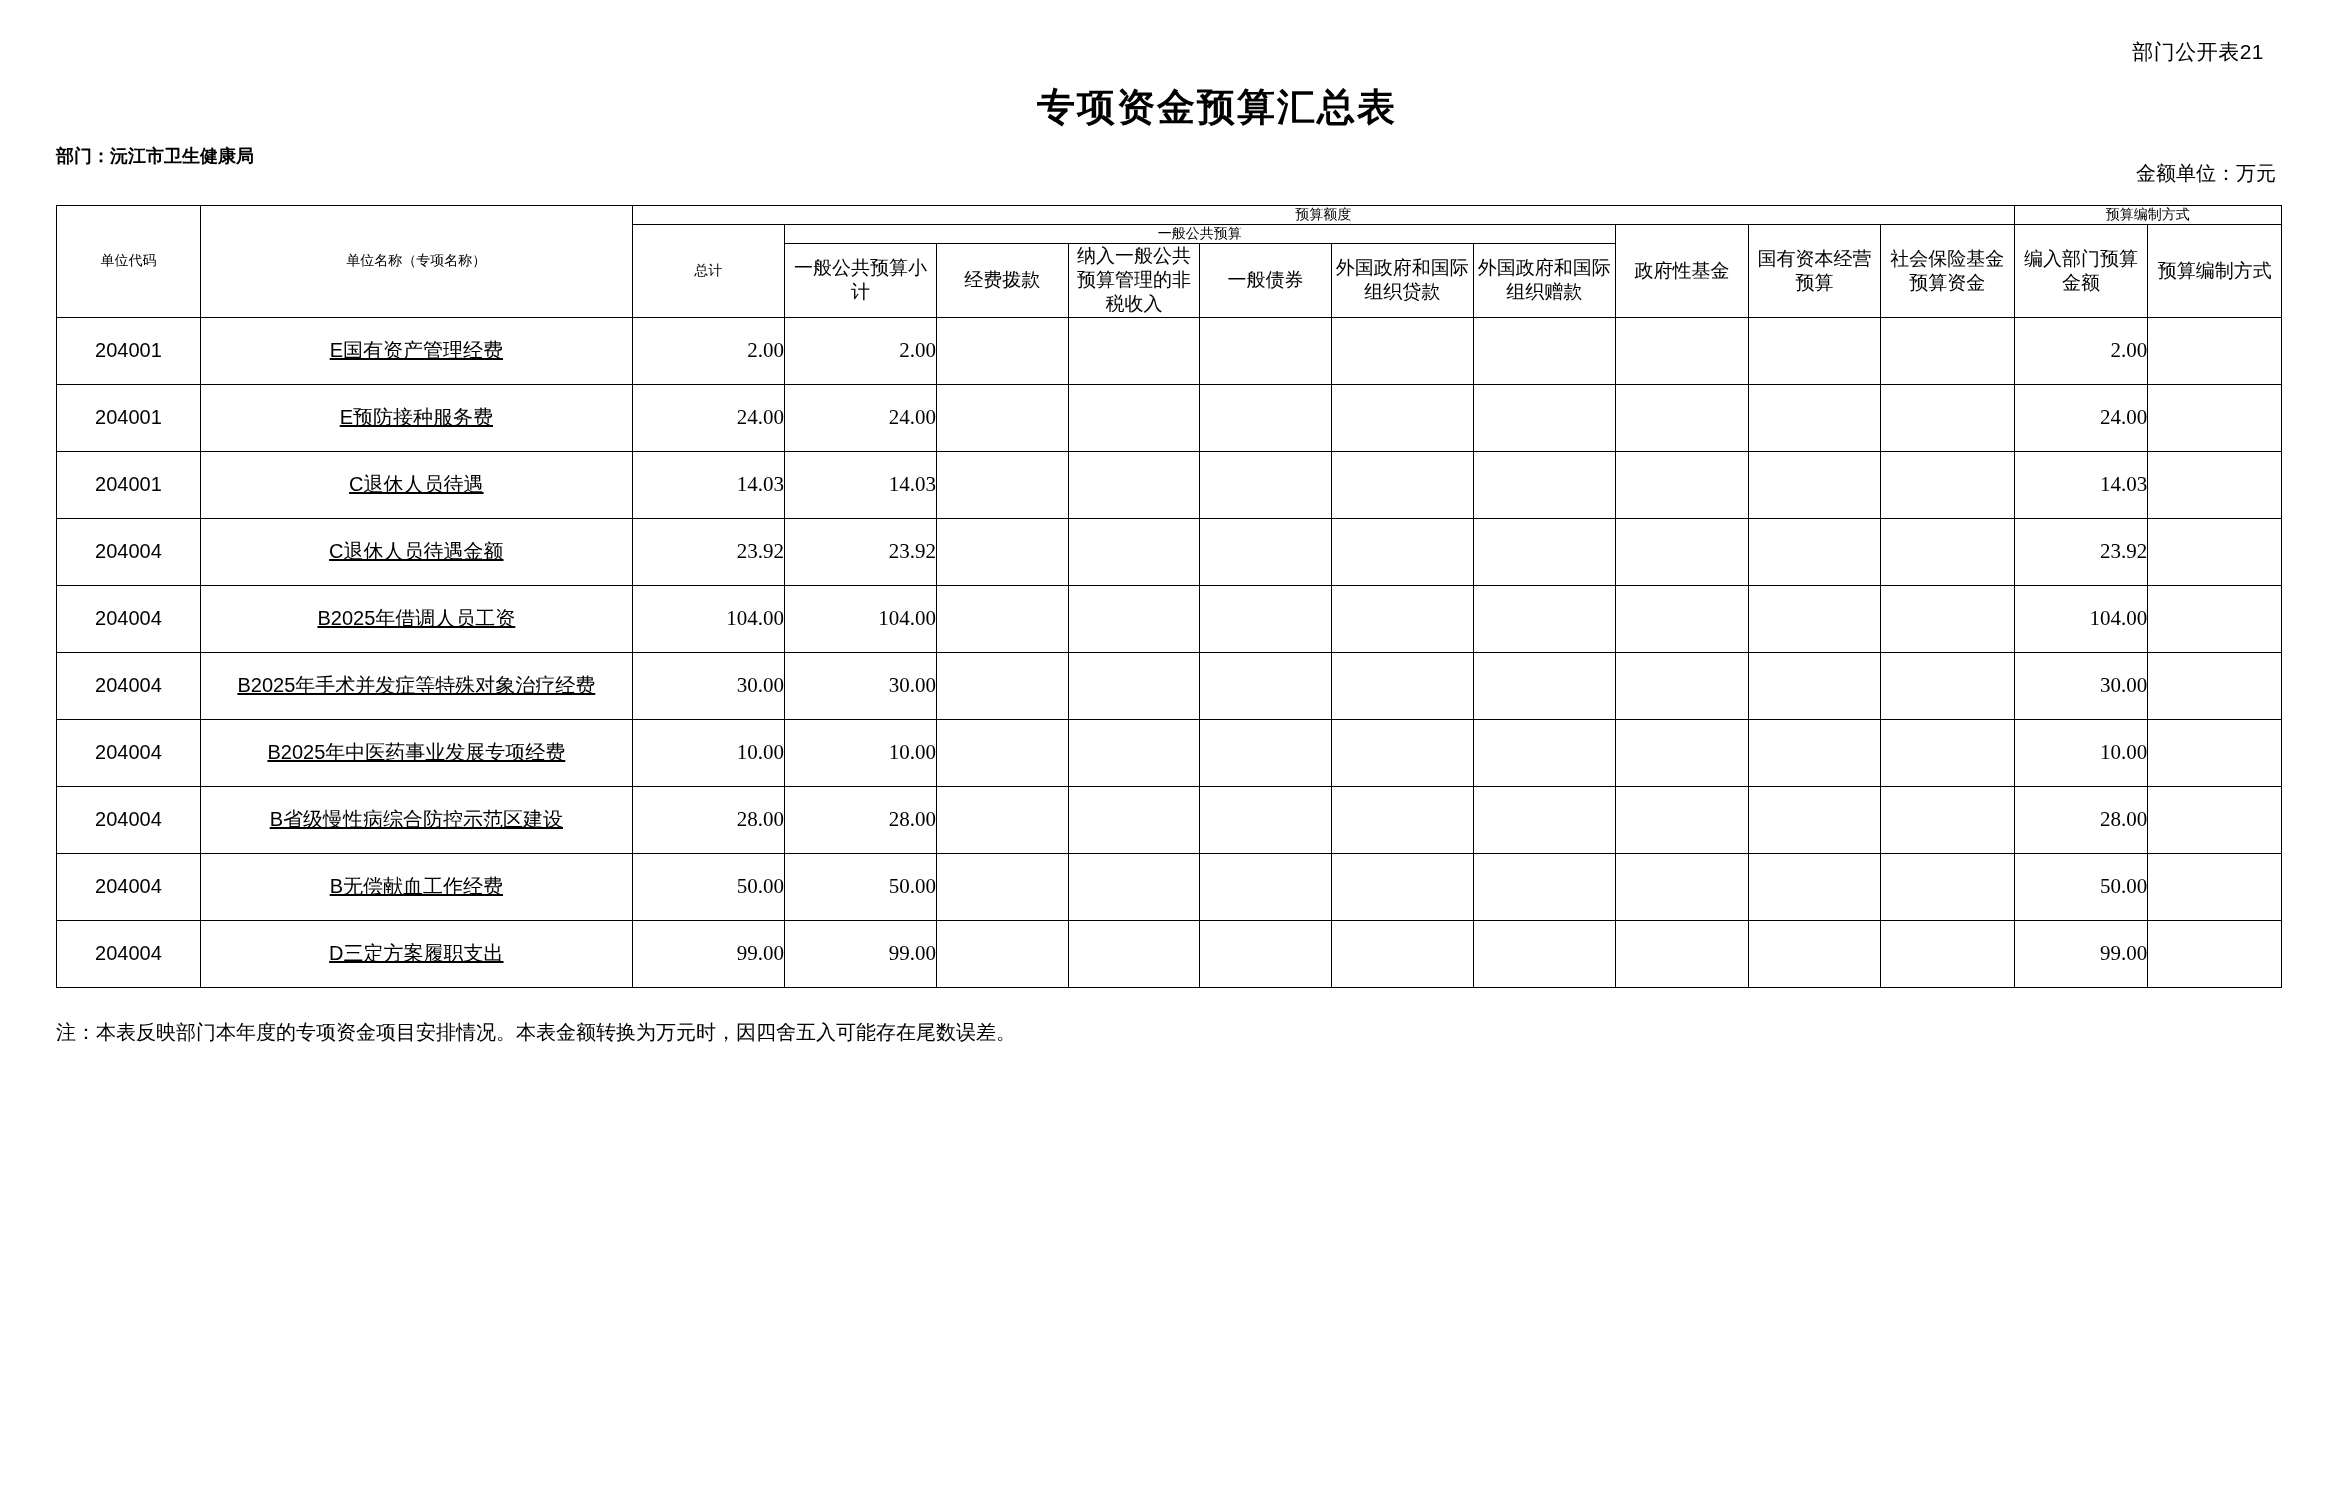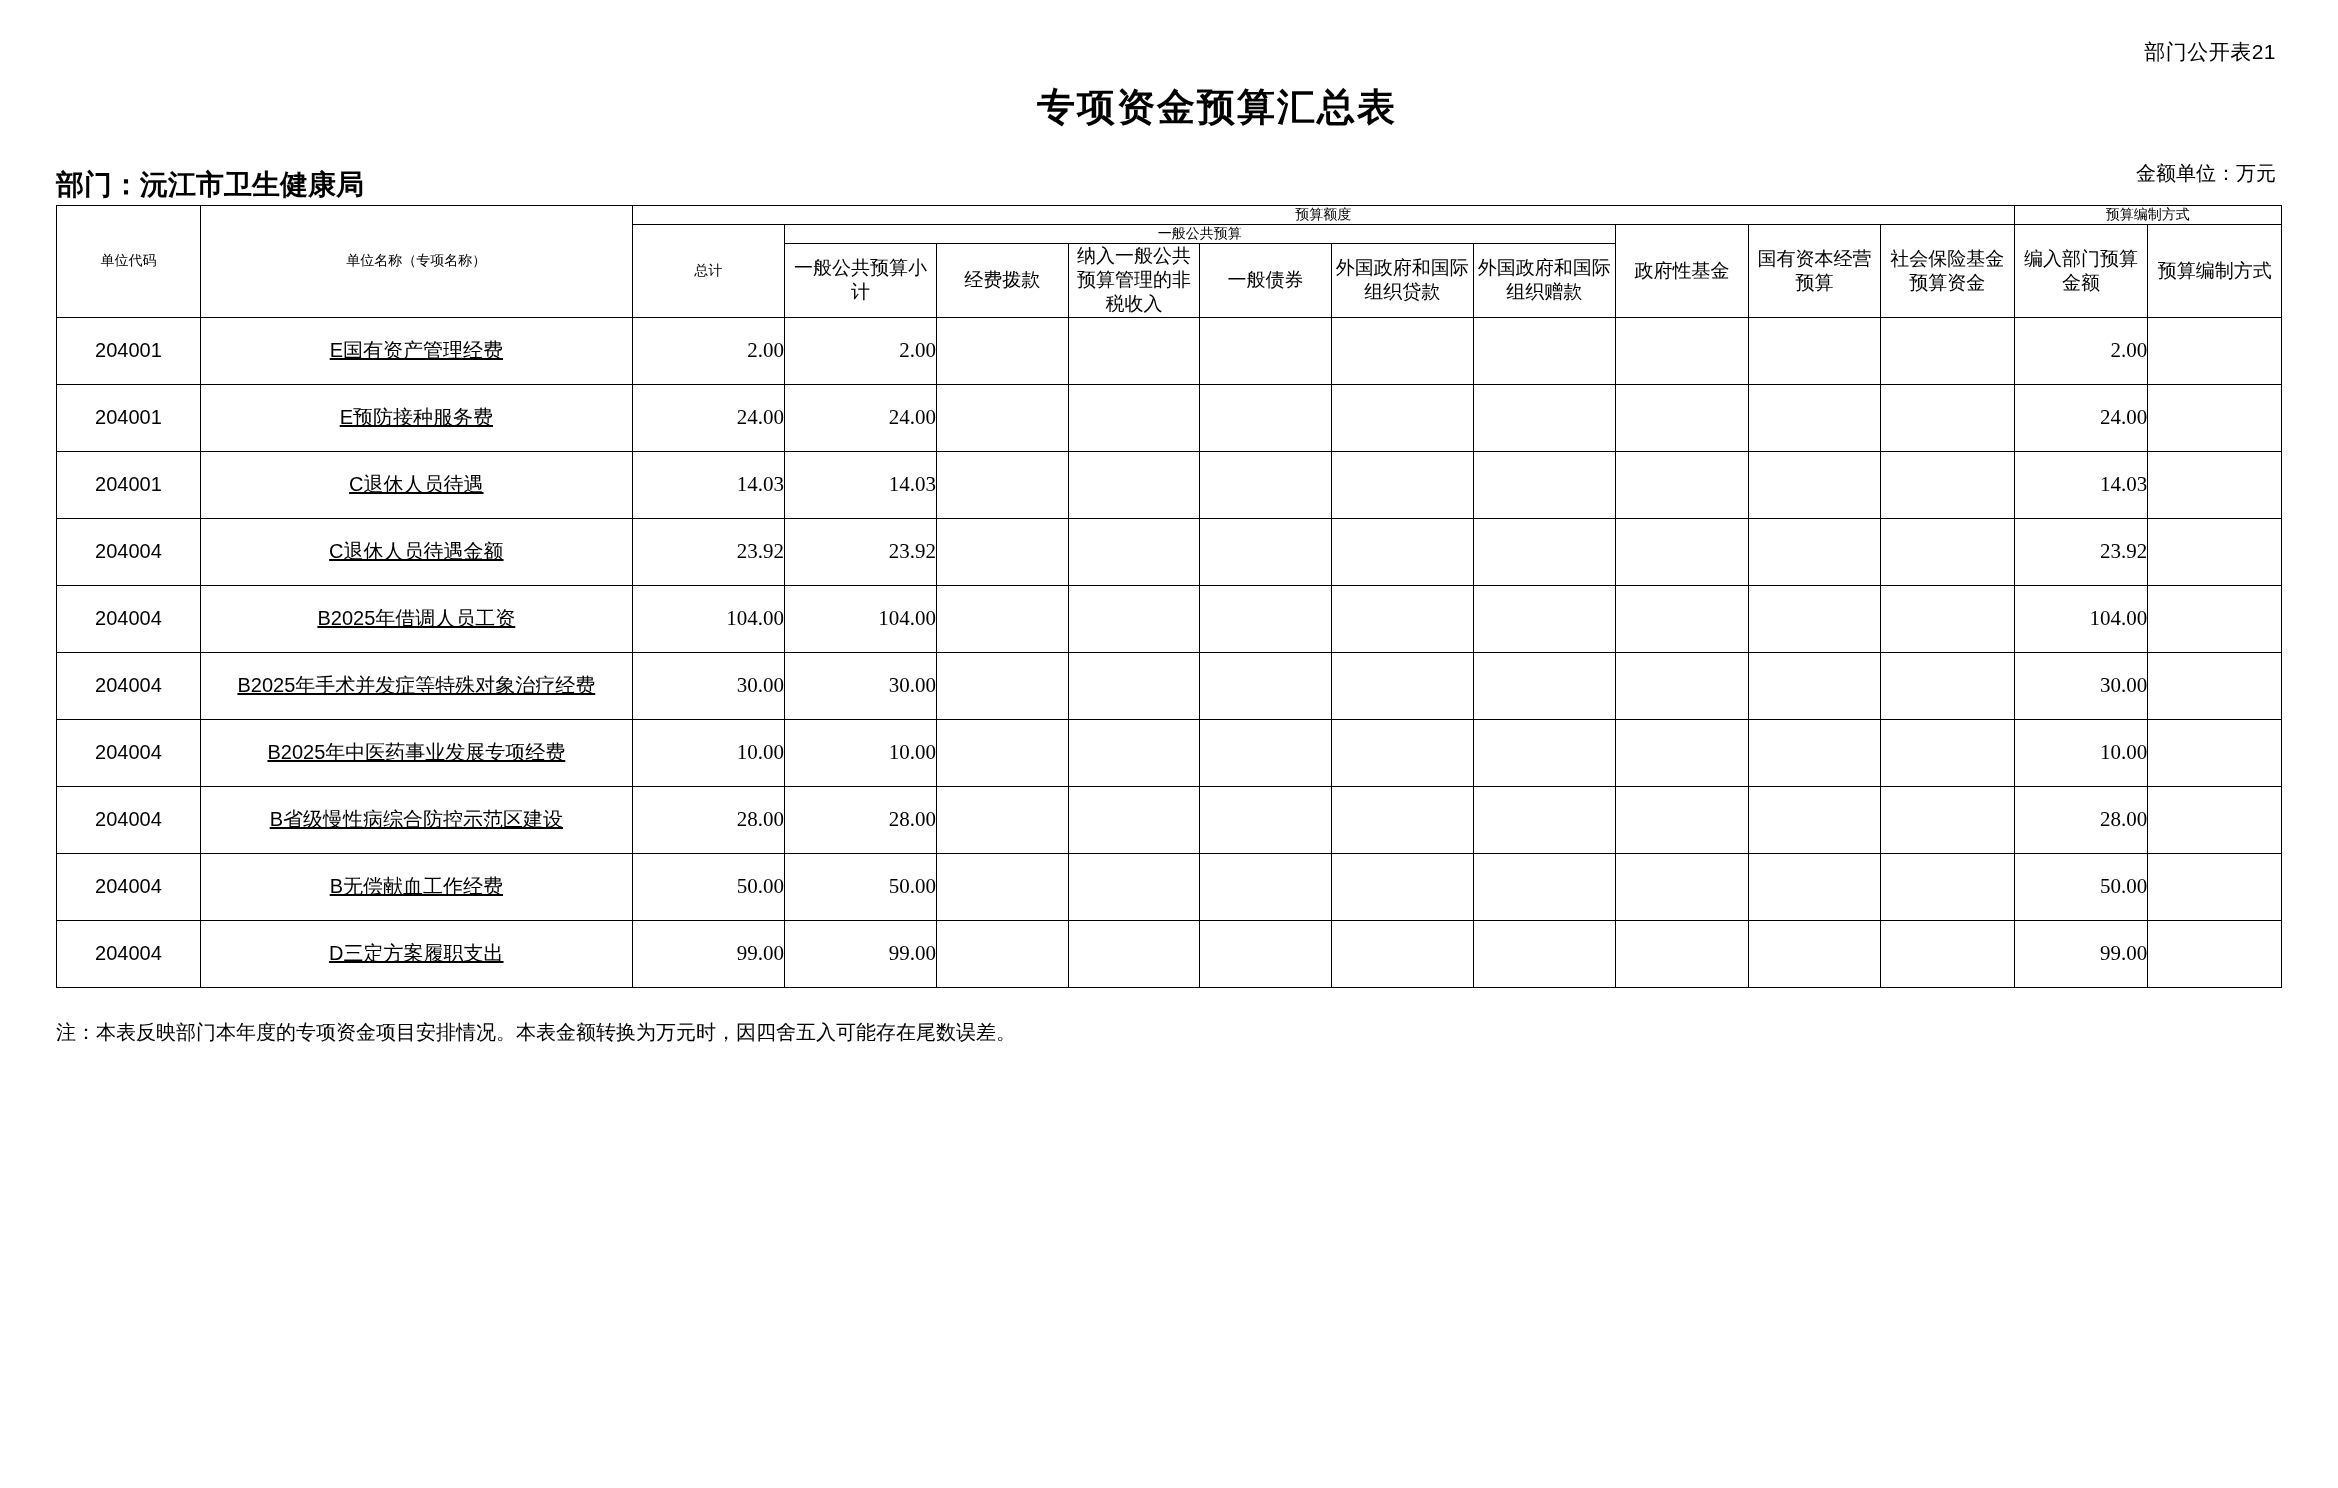--- a/index.html
+++ b/index.html
@@ -17,42 +17,42 @@
   }
   .page {
     position: relative;
     width: 2338px;
     height: 1488px;
     box-sizing: border-box;
   }
   .corner-label {
     position: absolute;
     top: 38px;
-    right: 62px;
+    right: 74px;
     font-size: 21px;
     font-family: "Liberation Sans", sans-serif;
     letter-spacing: 0.5px;
   }
   .doc-title {
     position: absolute;
     top: 82px;
     left: 0;
     width: 100%;
     text-align: center;
     font-size: 38px;
     font-weight: bold;
     font-family: "Liberation Sans", sans-serif;
     letter-spacing: 2px;
     margin-left: 48px;
   }
   .dept-line {
     position: absolute;
-    top: 166px;
+    top: 144px;
     left: 56px;
-    font-size: 28px;
+    font-size: 18px;
     font-weight: bold;
     font-family: Liberation Serif, serif;
   }
   .unit-line {
     position: absolute;
     top: 160px;
     right: 62px;
     font-size: 20px;
     font-family: "Liberation Sans", sans-serif;
   }

